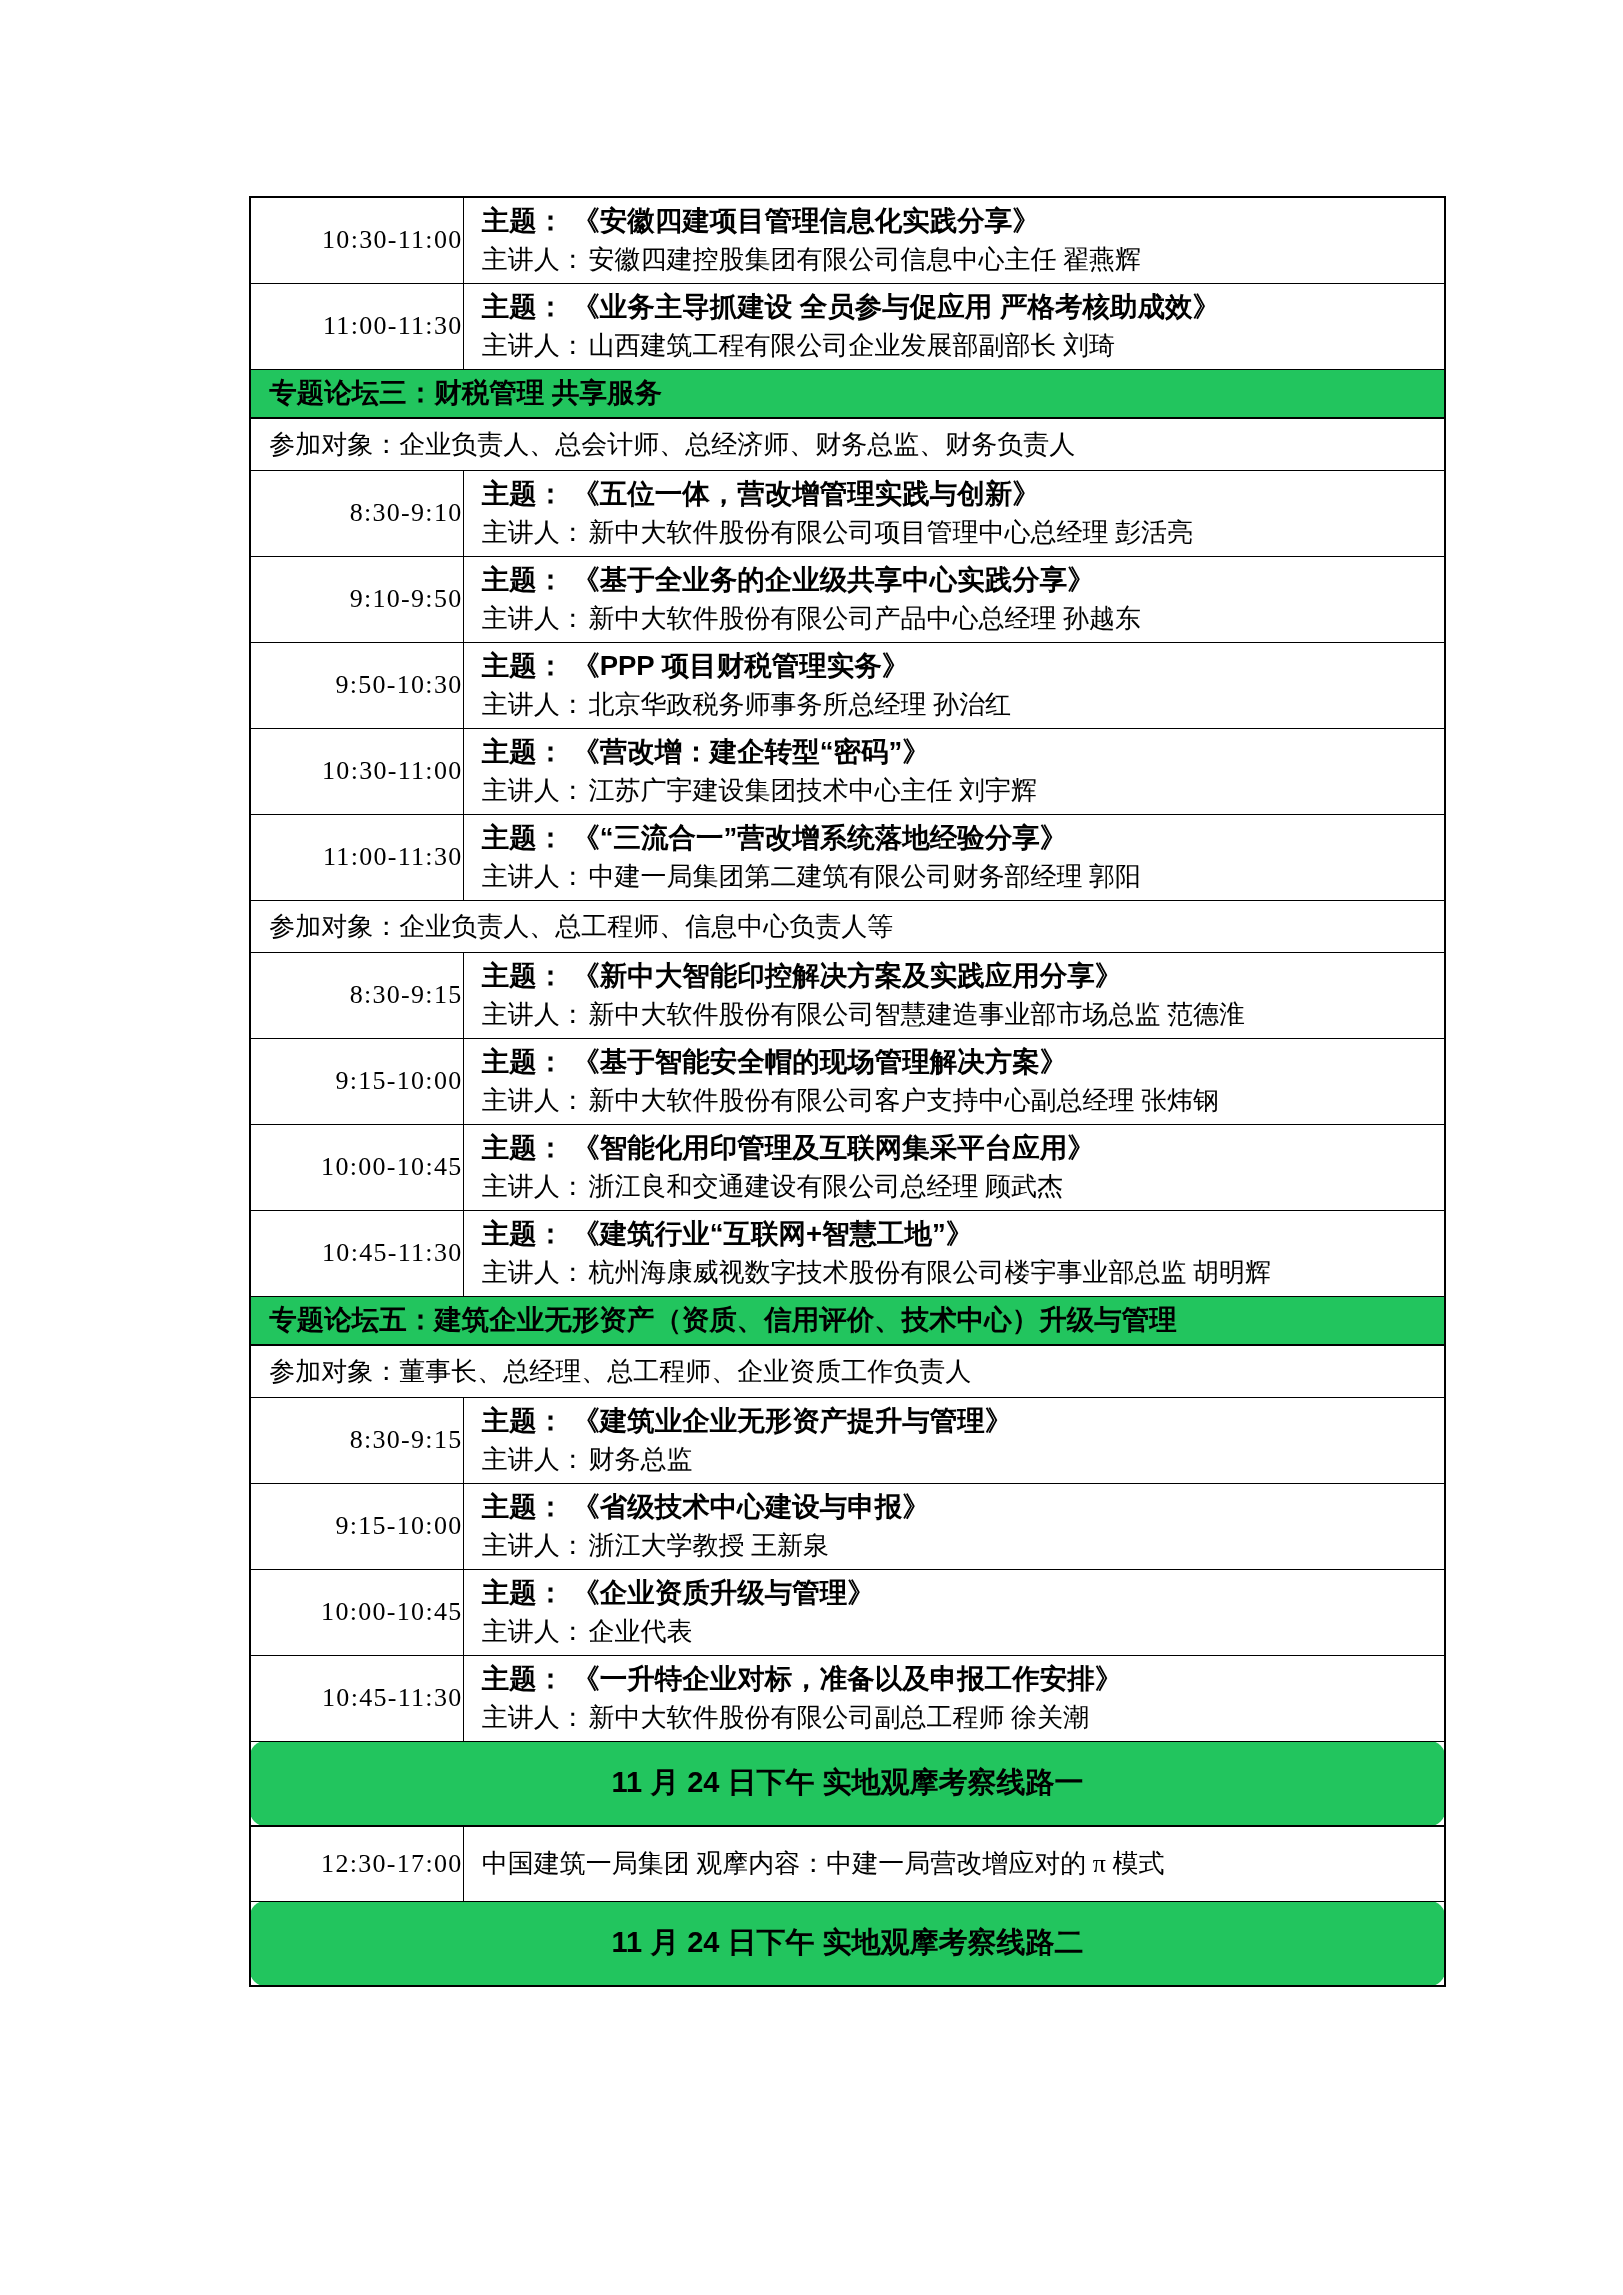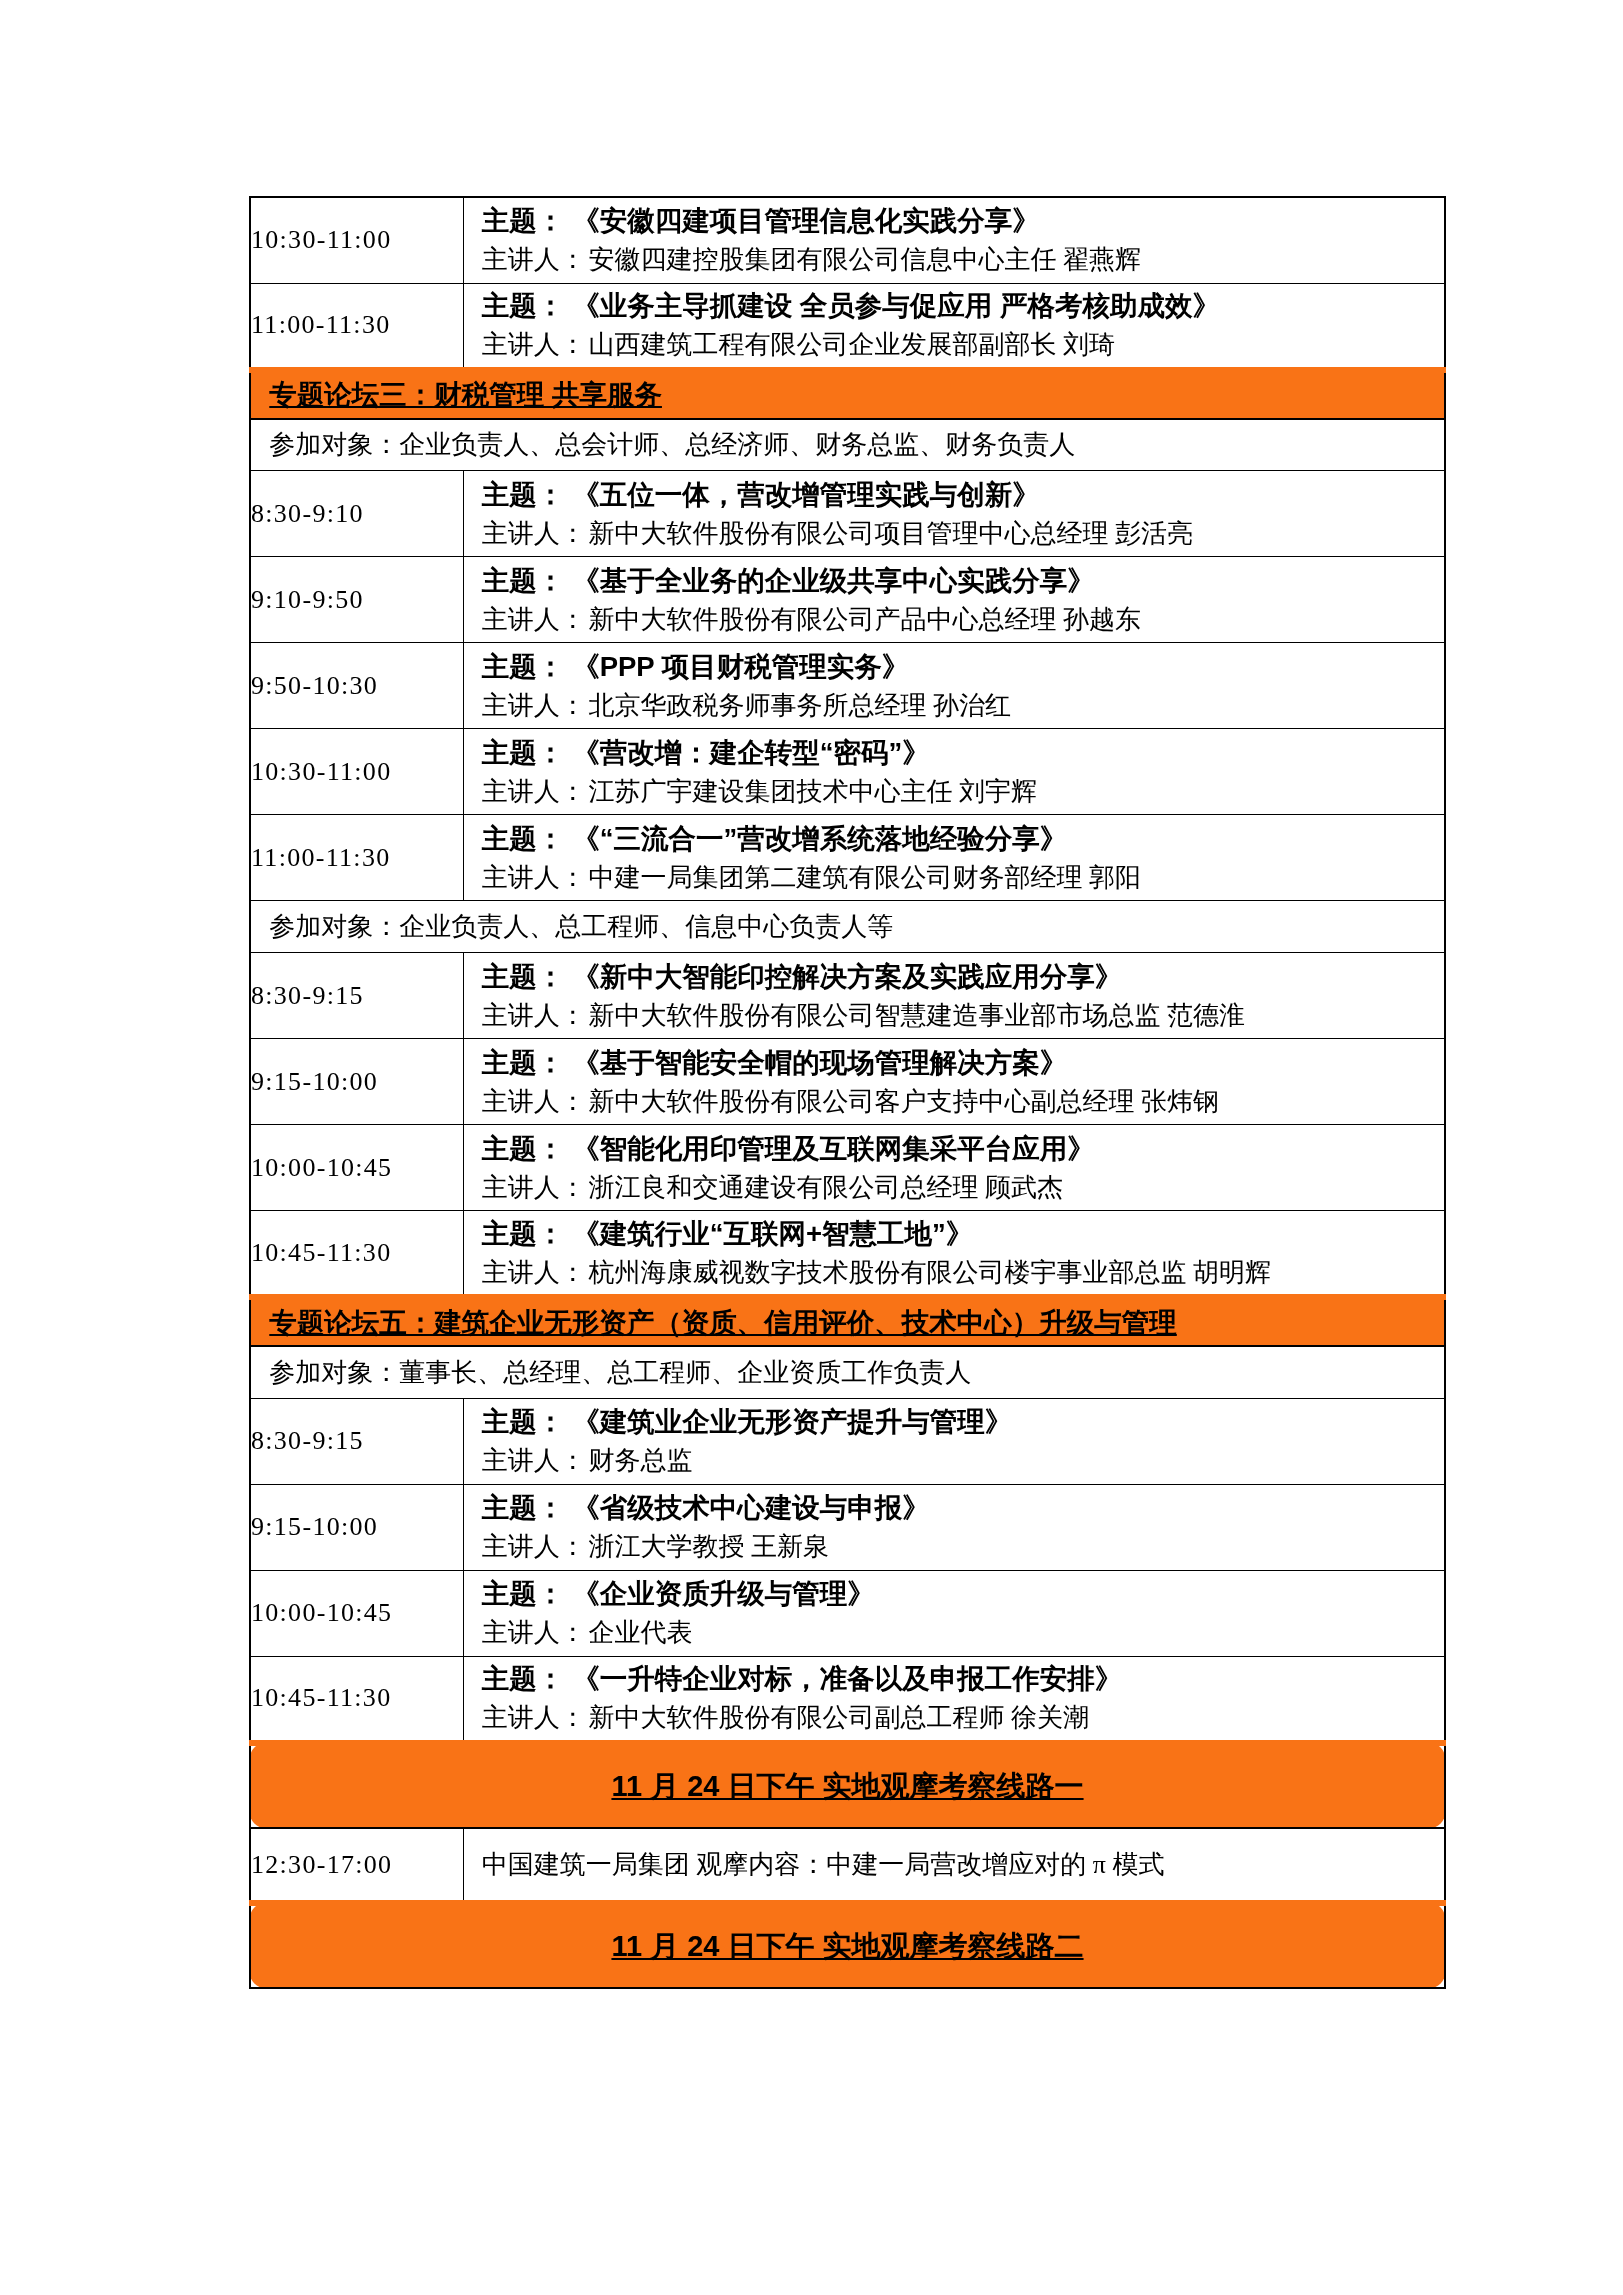--- a/index.html
+++ b/index.html
@@ -32,21 +32,21 @@
     overflow: hidden;
   }
   
   tr.r-session  { height: 86px; }
   tr.r-forum    { height: 49px;  }
   tr.r-audience { height: 52px; margin-left: 44px;  }
   tr.r-banner   { height: 85px; }
   tr.r-visit    { height: 75px; }
 
   td.time {
-    text-align: left;
+    text-align: right;
     font-size: 26px;
     letter-spacing: 1.3px;
     white-space: nowrap;
   }
   td.content {
     padding: 2.6px 13px 2.6px 18.3px;
   }
   .topic-line {
     font-family: "Liberation Sans", "DejaVu Sans", sans-serif;
     font-weight: bold;
@@ -56,24 +56,23 @@
   }
   .topic-line .lbl { margin-right: 7.9px; }
   .speaker-line {
     font-size: 26px;
     line-height: 39px;
     white-space: nowrap;
   }
   .speaker-line .lbl { margin-right: 2.6px; }
 
   tr.r-forum td, tr.r-banner td {
-    background: #f97316;
-    border-top: 6px solid #f97316;
+    background: #22c55e;
+    border-top: 1px solid #f97316;
     border-bottom: 2px solid #000000;
-    text-decoration: underline;
   }
   tr.r-forum td {
     font-family: "Liberation Sans", "DejaVu Sans", sans-serif;
     font-weight: bold;
     font-size: 27.5px;
     padding-left: 18.3px;
     white-space: nowrap;
   }
   tr.r-audience td {
     font-size: 26px;

